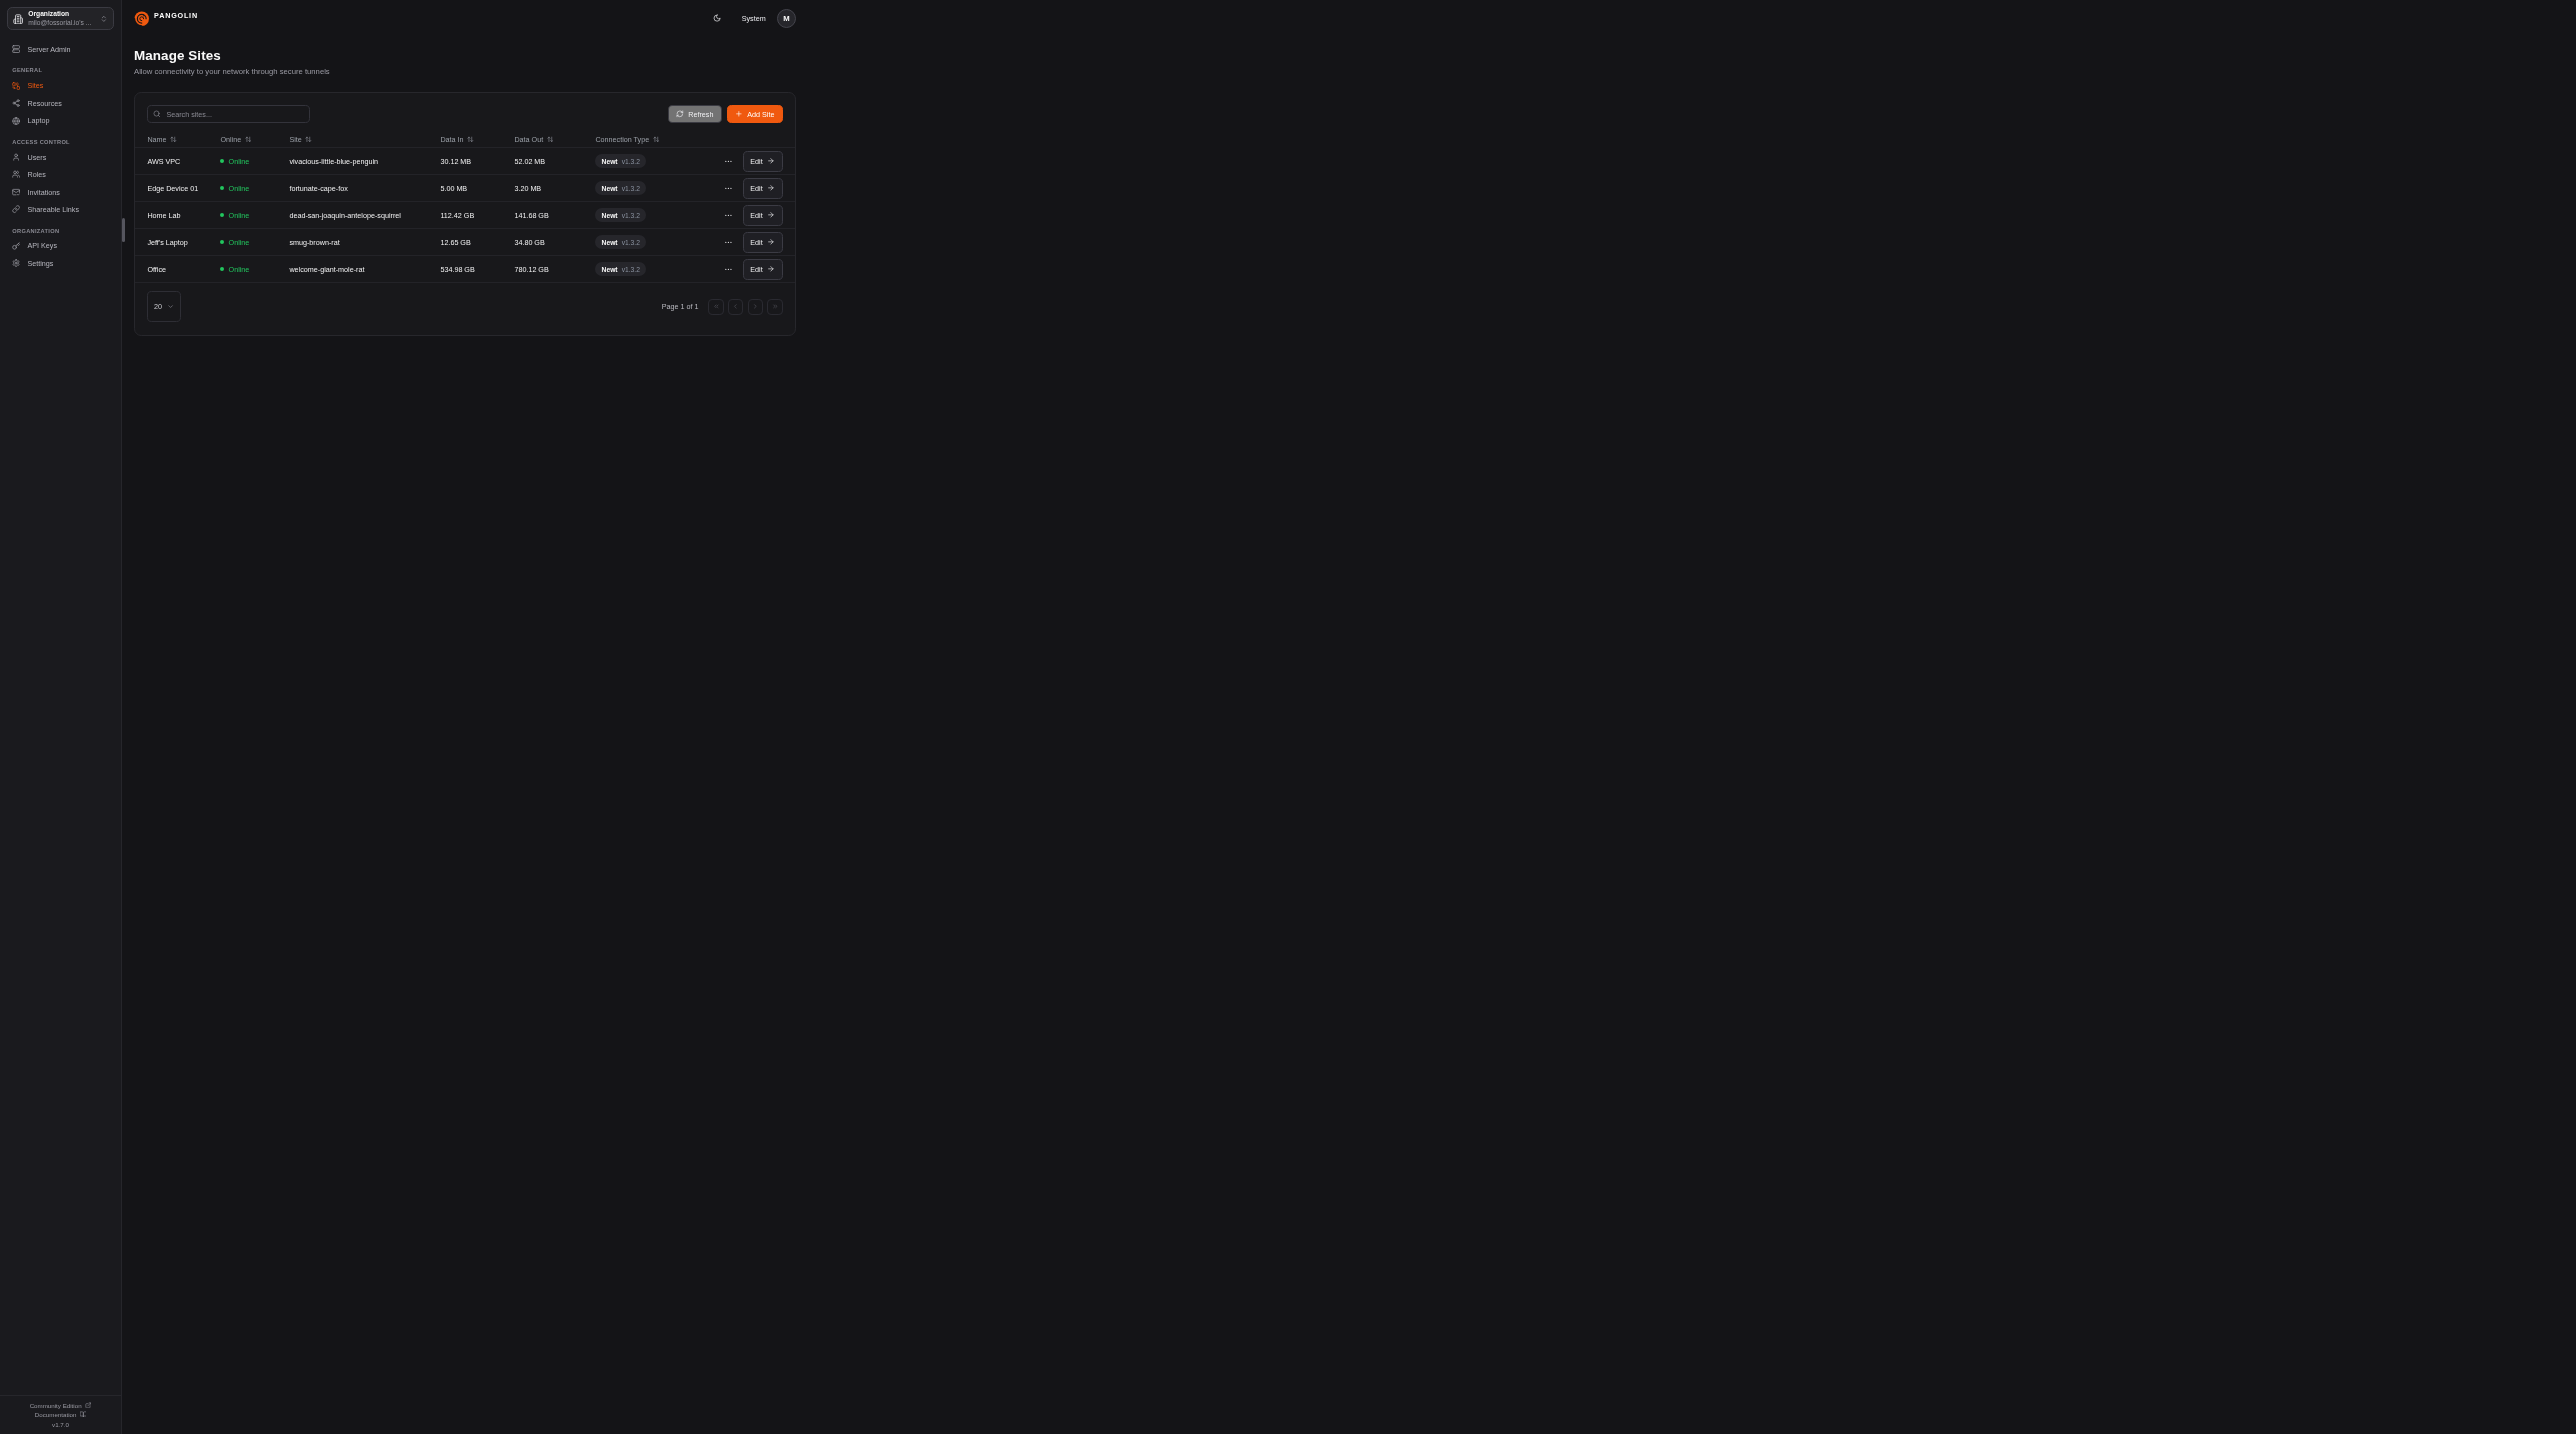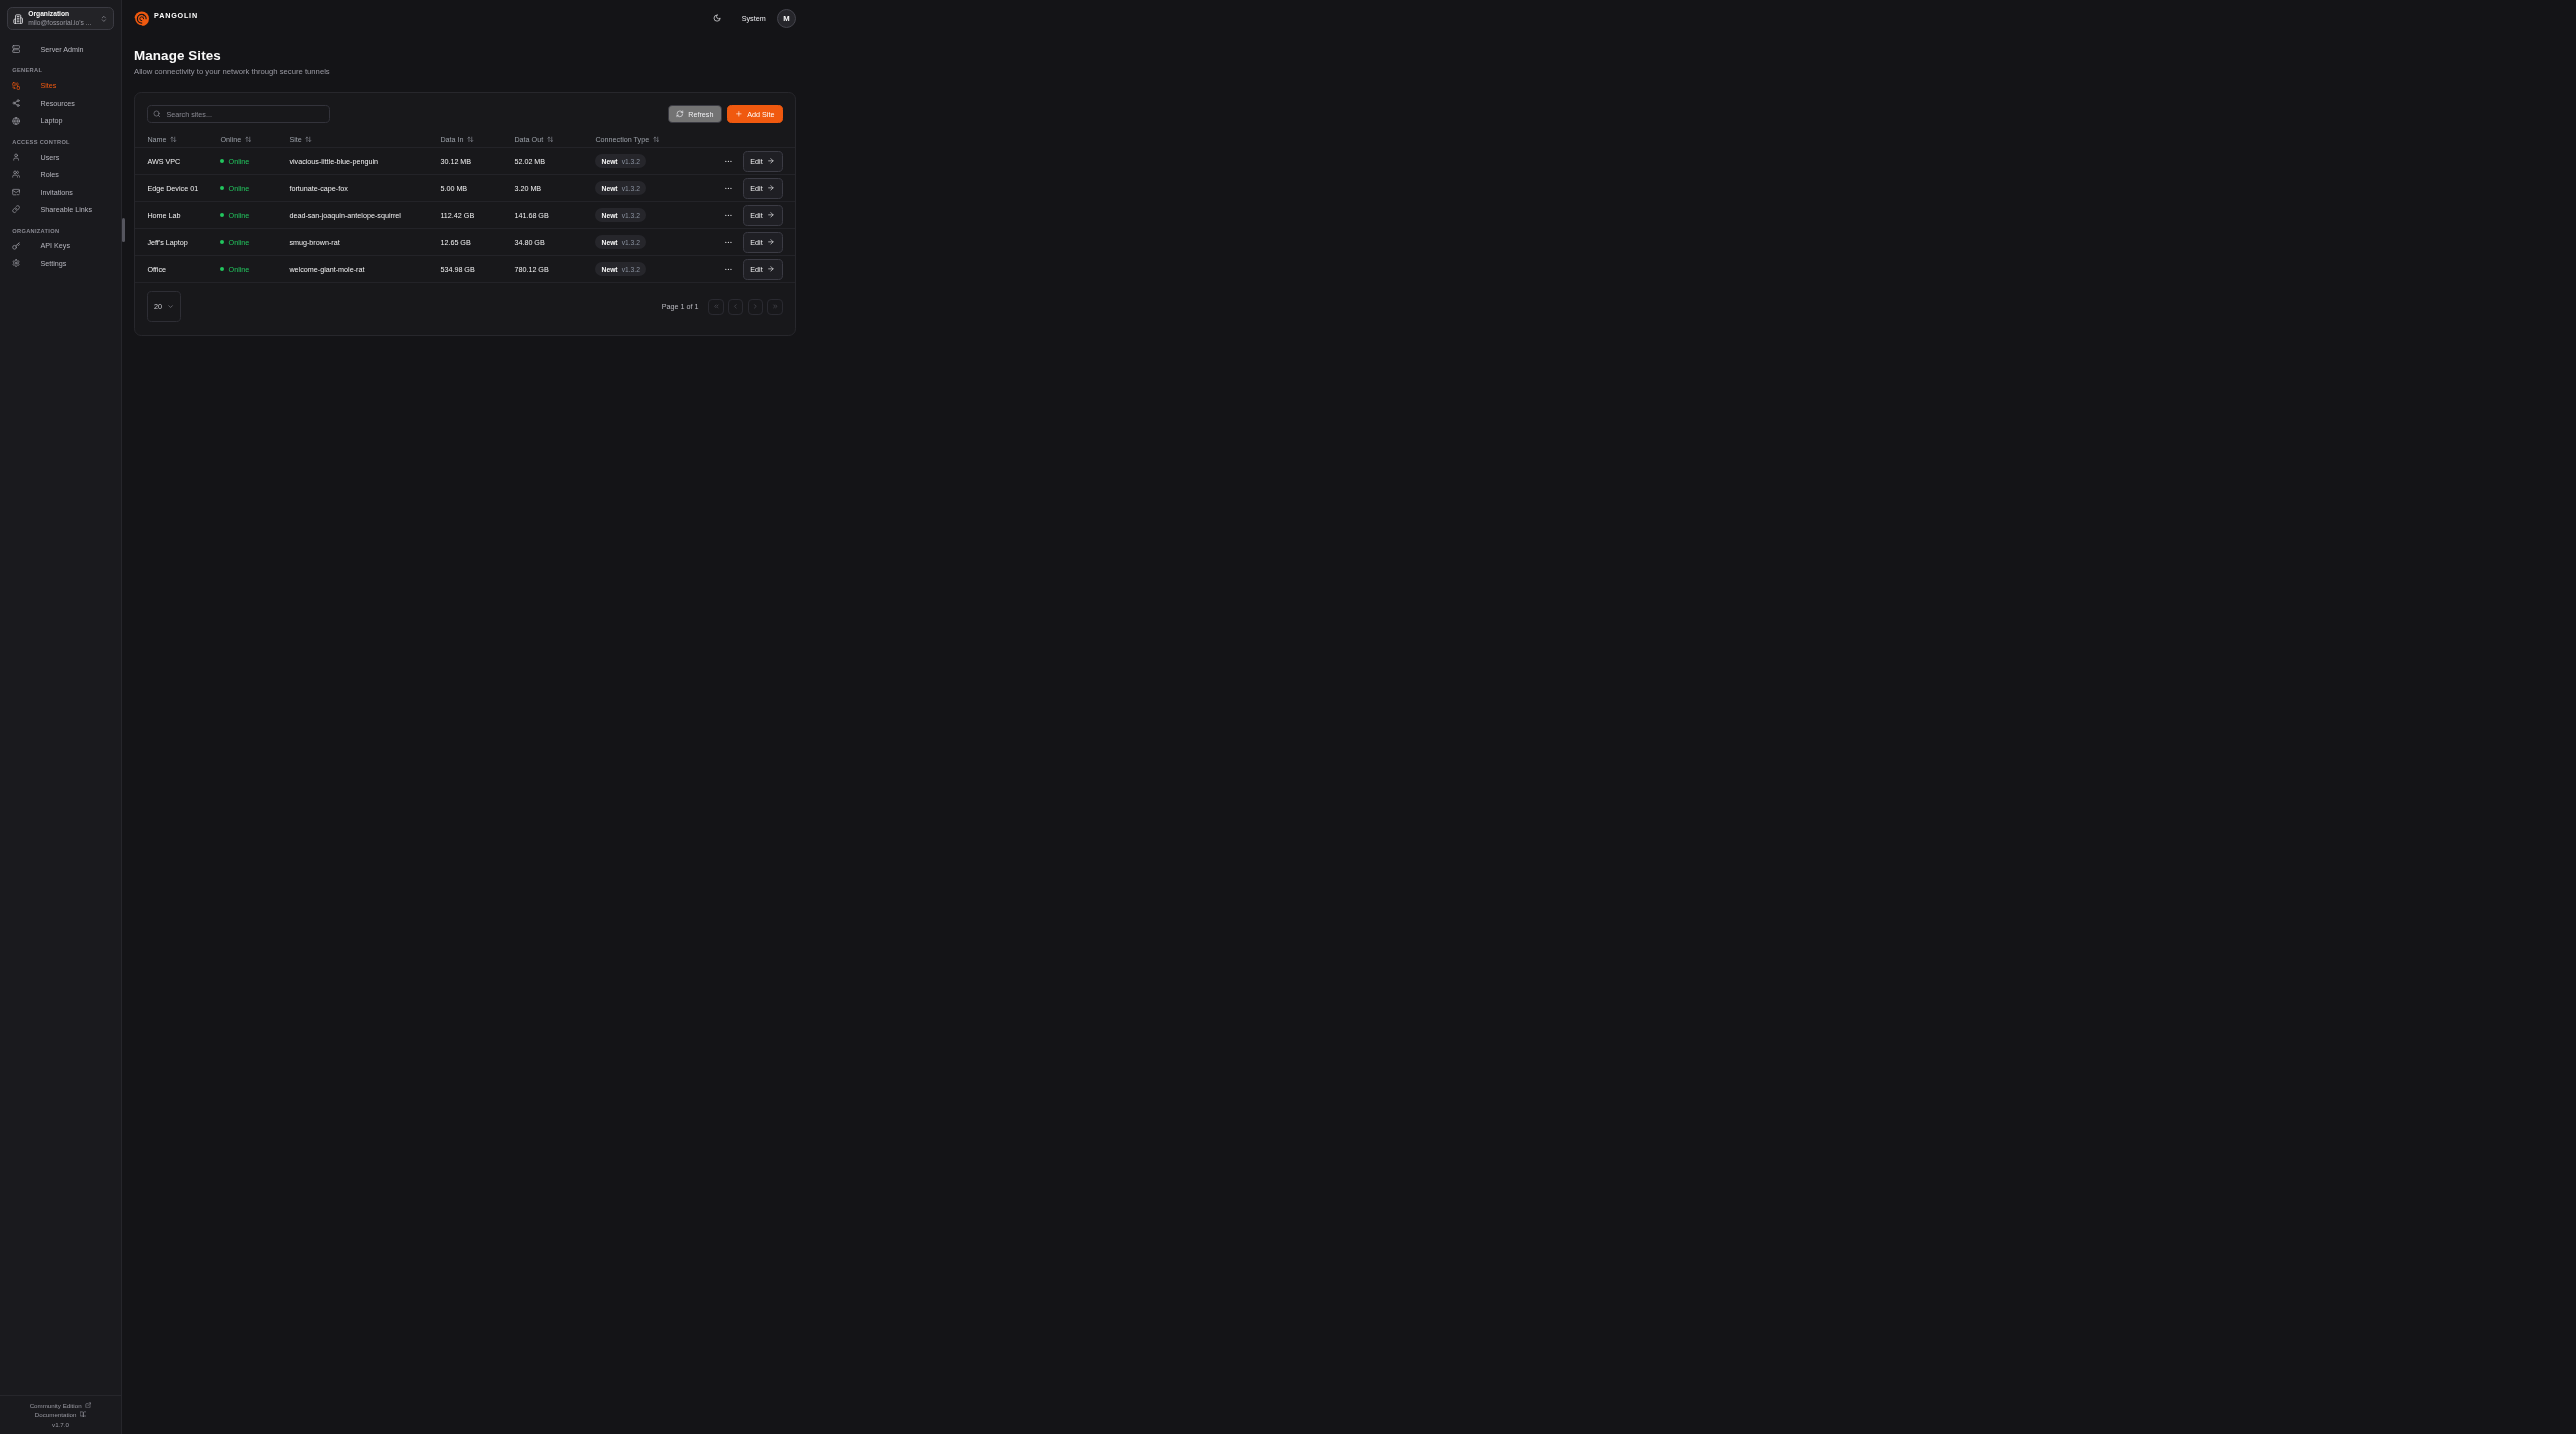--- a/index.html
+++ b/index.html
@@ -23,21 +23,21 @@
     cursor:pointer;
   }
   .org-selector .org-text { flex:1; min-width:0; }
   .org-label { font-size:6.7px; font-weight:700; color:#fafafa; line-height:8.2px; }
   .org-value { font-size:6.7px; color:#9a9aa3; line-height:8.2px; white-space:nowrap; overflow:hidden; }
   .org-icon { color:#e4e4e8; }
   .updown-icon { color:#9a9aa3; }
 
   .nav { padding:10.3px 8.2px 0; flex:1; }
   .nav-item {
-    height:17.5px; display:flex; align-items:center; gap:20px; padding:0 4.1px;
+    height:17.5px; display:flex; align-items:center; gap:7px; padding:0 4.1px;
     color:#b6b6be; border-radius:4.1px; cursor:pointer; font-size:7.2px;
   }
   .nav-item .ni-icon { color:#a3a3ab; }
   .nav-item.active { color:#f0590f; }
   .nav-item.active .ni-icon { color:#f0590f; }
   .section-title {
     margin:9.3px 4.1px 3.6px; font-size:5.7px; font-weight:700; letter-spacing:0.3px;
     color:#8a8a93;
   }
   .sidebar-footer {
@@ -65,21 +65,21 @@
   .page-head { padding:11.3px 12px 0; }
   .page-title { font-size:13.4px; font-weight:700; color:#fafafa; letter-spacing:0.1px; }
   .page-subtitle { margin-top:3.6px; font-size:7.7px; color:#9a9aa3; }
 
   
   .card {
     margin:16px 12px 0; background:#18181b; border:0.5px solid #27272c; border-radius:7.2px;
     padding:12.4px 0 12.4px;
   }
   .toolbar { display:flex; align-items:center; justify-content:space-between; padding:0 12.4px; }
-  .search-wrap { position:relative; width:183px; }
+  .search-wrap { position:relative; width:163px; }
   .search-icon { position:absolute; left:5.7px; top:4.6px; color:#8a8a93; pointer-events:none; }
   .search-input {
     width:100%; height:17.5px; background:transparent; border:0.5px solid #33333b; border-radius:4.6px;
     color:#ededef; font-size:7.2px; padding:0 6.2px 0 18px; font-family:inherit; outline:none;
   }
   .search-input::placeholder { color:#8a8a93; }
   .toolbar-buttons { display:flex; align-items:center; gap:5.7px; }
   .btn { height:17.5px; display:inline-flex; align-items:center; gap:4.1px; border-radius:4.6px; font-size:7.2px; font-family:inherit; cursor:pointer; }
   .btn-outline { background:#737373; border:0.5px solid #3a3a42; color:#f0f0f2; padding:0 7.2px; }
   .btn-primary { background:#f0590f; border:0.5px solid #f0590f; color:#ffffff; padding:0 7.2px; font-weight:500; }

